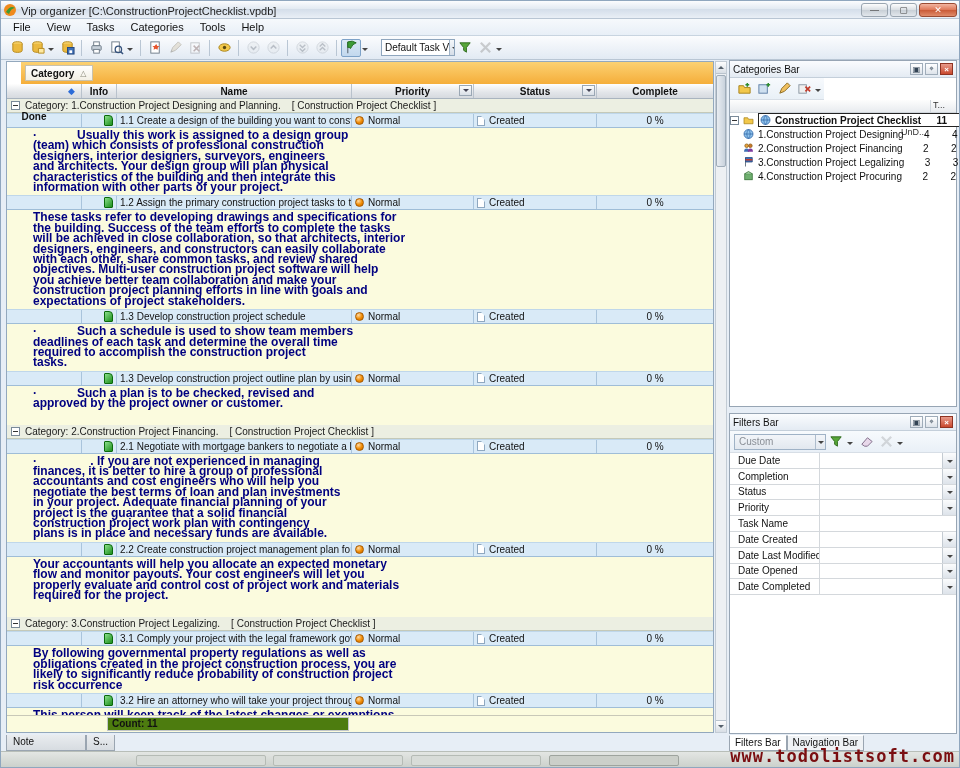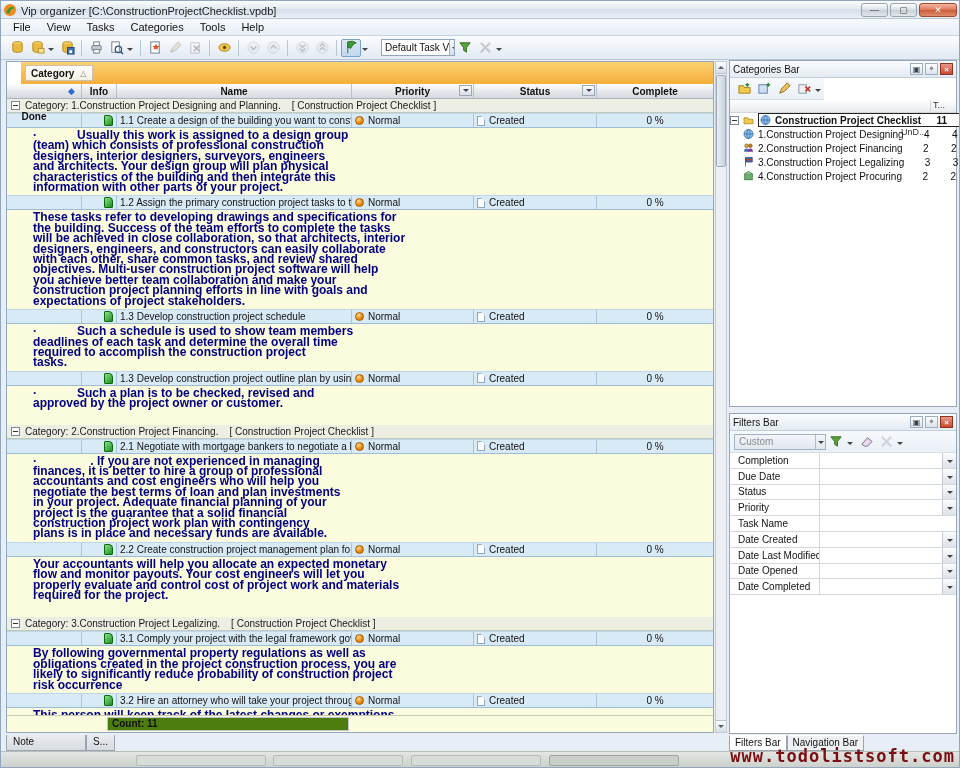--- a/index.html
+++ b/index.html
@@ -702,28 +702,28 @@
             <span class="tbtn disabled">
               <svg viewBox="0 0 16 16">
                 <path d="M3 3 L13 13 M13 3 L3 13" stroke="#9AA4AE" stroke-width="2.4"></path>
               </svg>
             </span>
             <i class="tcaret"></i>
           </span>
       </div>
       <div>
           <div class="frow">
-            <span class="flabel">Completion</span>
+            <span class="flabel">Due Date</span>
             <span class="fval"></span>
             <span class="fdd">
               <i class="tcaret" style="margin: 5px 0px 0px;"></i>
             </span>
           </div>
           <div class="frow">
-            <span class="flabel">Due Date</span>
+            <span class="flabel">Completion</span>
             <span class="fval"></span>
             <span class="fdd">
               <i class="tcaret" style="margin: 5px 0px 0px;"></i>
             </span>
           </div>
           <div class="frow">
             <span class="flabel">Status</span>
             <span class="fval"></span>
             <span class="fdd">
               <i class="tcaret" style="margin: 5px 0px 0px;"></i>

